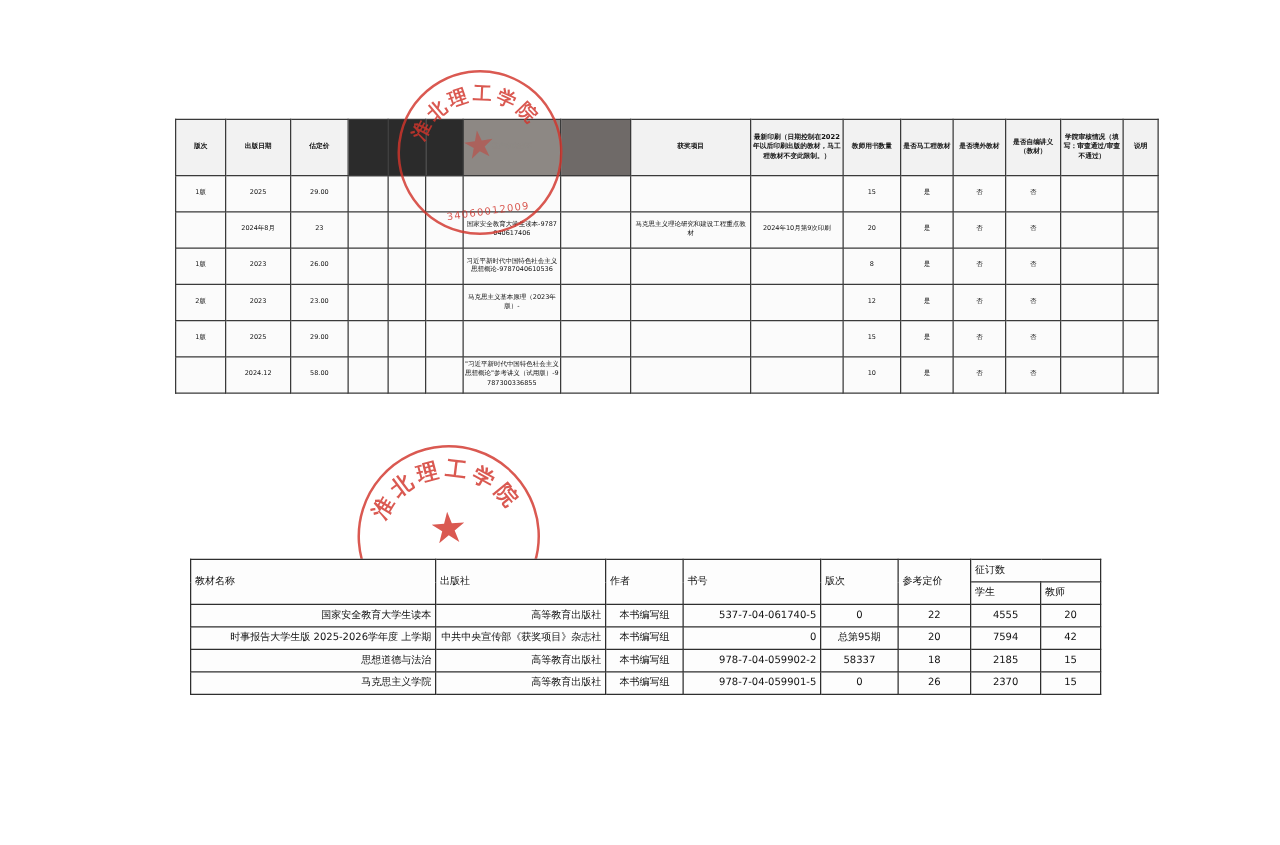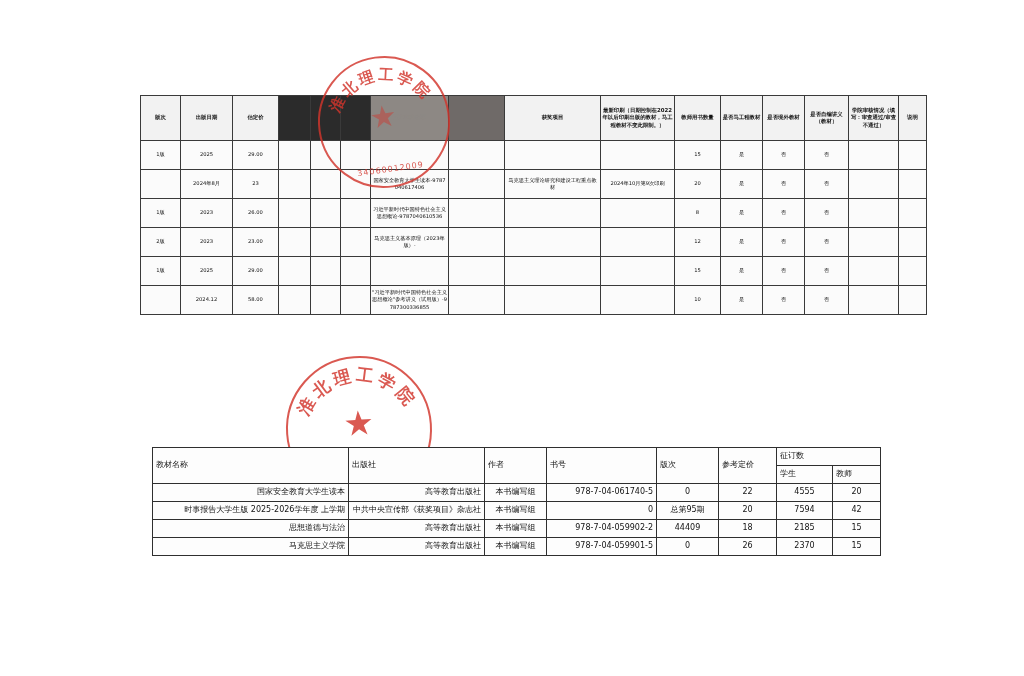--- a/index.html
+++ b/index.html
@@ -356,42 +356,42 @@
     <tr>
       <td class="hd">学生</td>
       <td class="hd">教师</td>
     </tr>
   </thead>
   <tbody>
     <tr>
       <td class="l">国家安全教育大学生读本</td>
       <td class="l">高等教育出版社</td>
       <td class="c">本书编写组</td>
-      <td class="l">978-7-04-061740-5</td>
+      <td class="l">537-7-04-061740-5</td>
       <td class="c">0</td>
       <td class="c">22</td>
       <td class="c">4555</td>
       <td class="c">20</td>
     </tr>
     <tr>
       <td class="l">时事报告大学生版 2025-2026学年度 上学期</td>
       <td class="l">中共中央宣传部《获奖项目》杂志社</td>
       <td class="c">本书编写组</td>
       <td class="l">0</td>
       <td class="c">总第95期</td>
       <td class="c">20</td>
       <td class="c">7594</td>
       <td class="c">42</td>
     </tr>
     <tr>
       <td class="l">思想道德与法治</td>
       <td class="l">高等教育出版社</td>
       <td class="c">本书编写组</td>
       <td class="l">978-7-04-059902-2</td>
-      <td class="c">44409</td>
+      <td class="c">58337</td>
       <td class="c">18</td>
       <td class="c">2185</td>
       <td class="c">15</td>
     </tr>
     <tr>
       <td class="l">马克思主义学院</td>
       <td class="l">高等教育出版社</td>
       <td class="c">本书编写组</td>
       <td class="l">978-7-04-059901-5</td>
       <td class="c">0</td>

